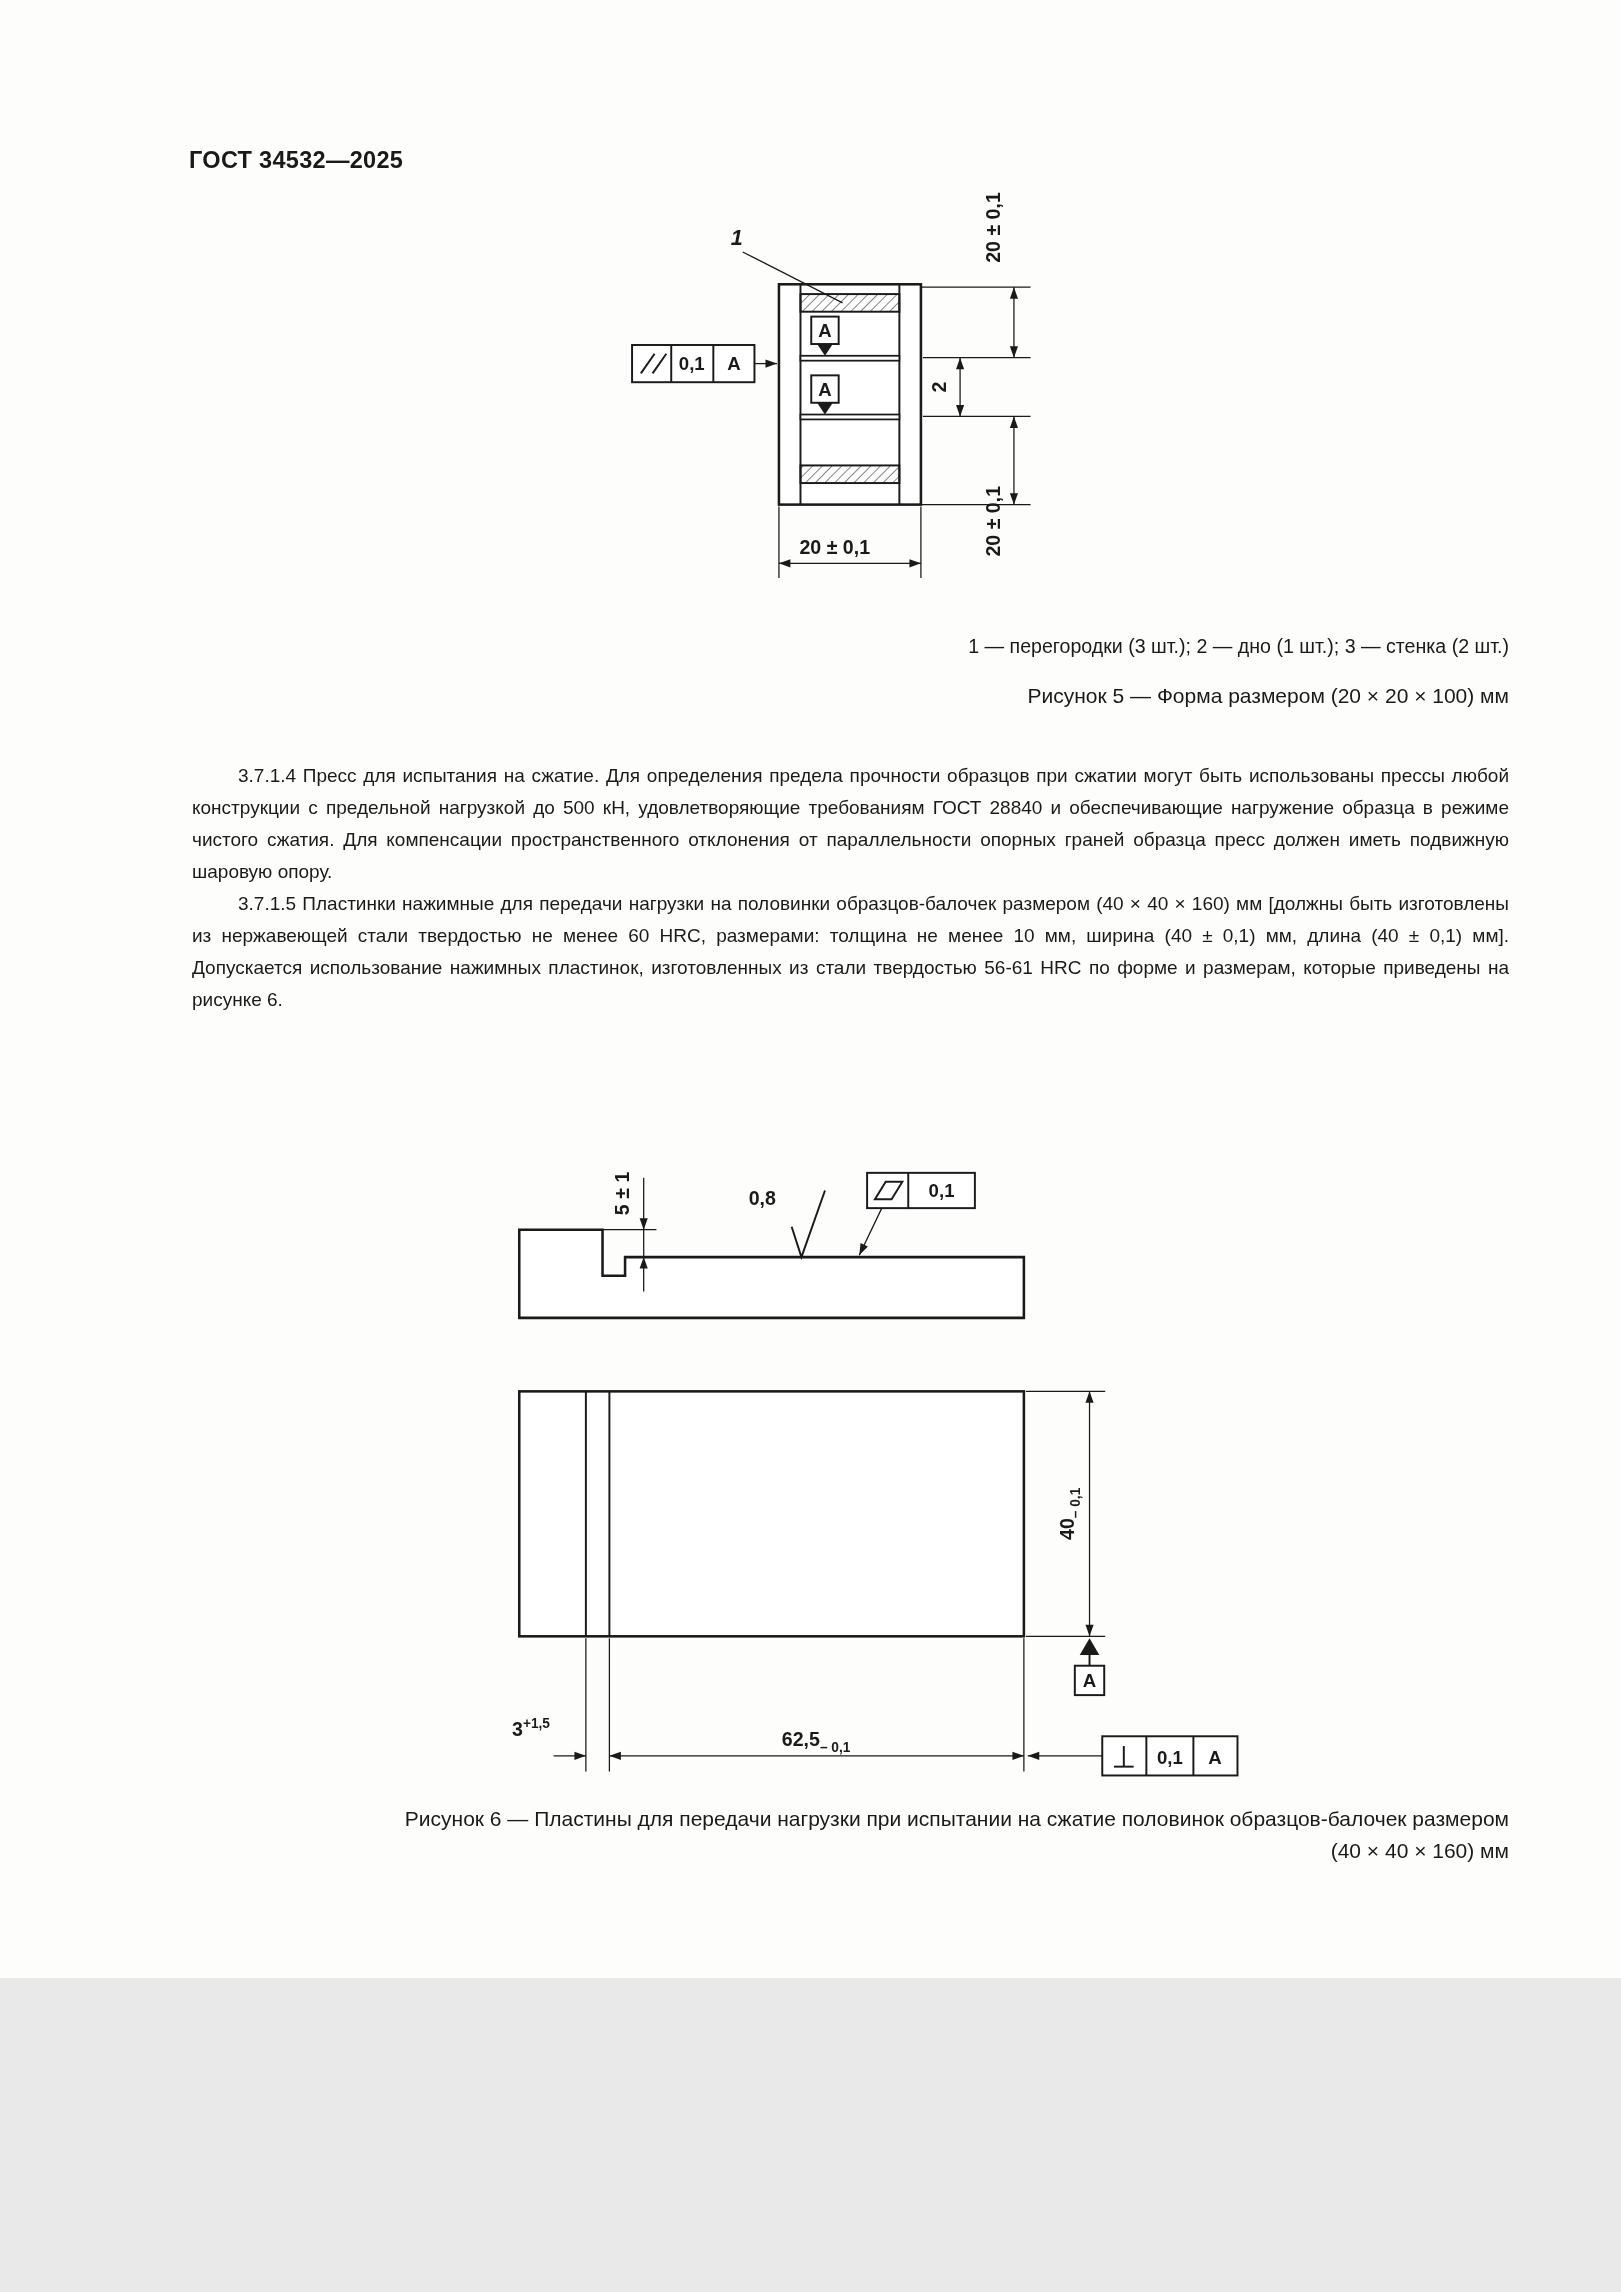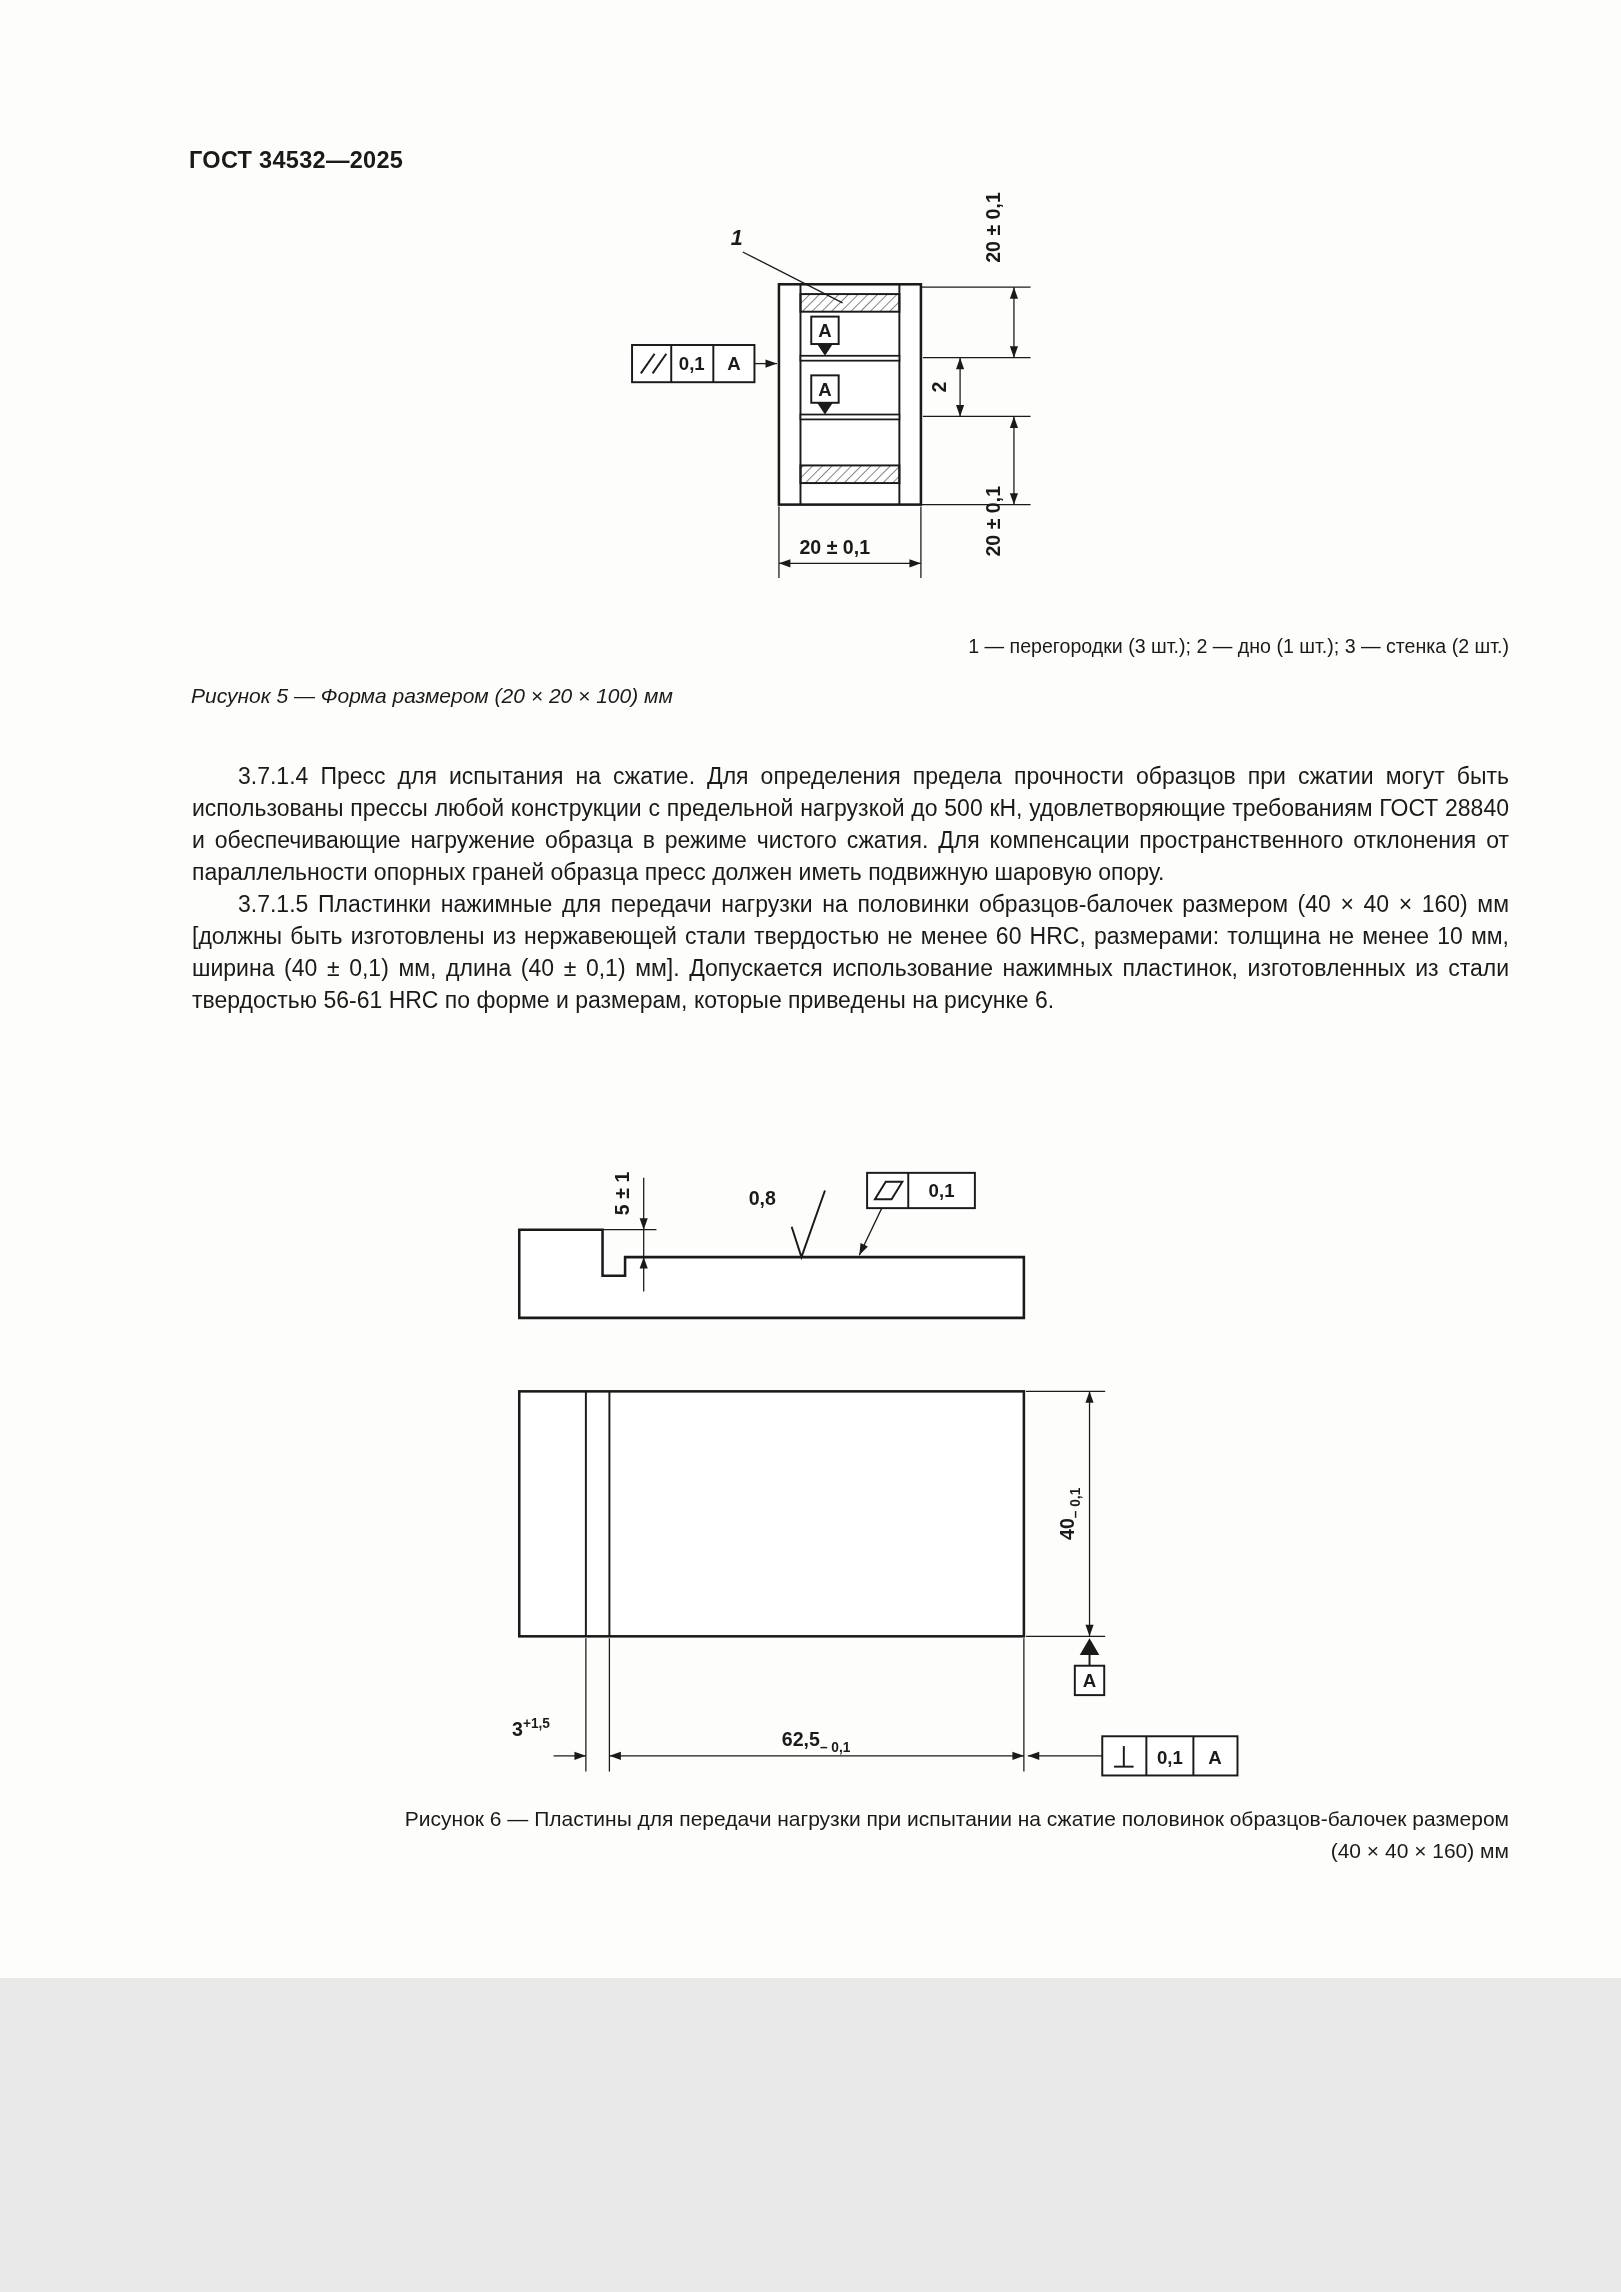--- a/index.html
+++ b/index.html
@@ -6,22 +6,22 @@
   html,body { background:#e9e9e9; }
   body { font-family:"Liberation Sans", sans-serif; }
   .page {
     position:relative; width:1621px; height:1978px;
     background:#fdfdfc; color:#1a1a1a; margin:0 auto; overflow:hidden;
   }
   .doc-header { position:absolute; left:189px; top:147px; font-size:23.5px; font-weight:bold; letter-spacing:0.3px; }
   .fig5-svg { position:absolute; left:568px; top:157px; }
   .fig6-svg { position:absolute; left:470px; top:1117px; }
   .legend5 { position:absolute; left:191px; top:635px; width:1318px; text-align:right; font-size:19.6px; }
-  .caption5 { position:absolute; left:191px; top:684px; width:1318px; text-align:left; font-size:21px;font-style:italic; }
-  .text-block { position:absolute; left:192px; top:760px; width:1317px; font-size:23px; line-height:32px; text-align:justify; }
+  .caption5 { position:absolute; left:191px; top:684px; width:1318px; text-align:right; font-size:21px; }
+  .text-block { position:absolute; left:192px; top:760px; width:1317px; font-size:19px; line-height:32px; text-align:justify; }
   .text-block p { text-indent:46px; }
   .caption6 { position:absolute; left:191px; top:1803px; width:1318px; text-align:right; font-size:21px; line-height:32px; }
   .final-par { position:absolute; left:192px; top:1898px; width:1317px; font-size:22.5px; line-height:32px; text-align:justify; text-indent:46px; }
   .page-num { position:absolute; left:193px; top:2066px; font-size:21.6px; }
   svg text { font-family:"Liberation Sans", sans-serif; fill:#1a1a1a; }
   .dim  { font-size:20px; font-weight:bold; }
   .dim-it { font-size:22px; font-weight:bold; font-style:italic; }
   .frame-txt { font-size:19px; font-weight:bold; }
   .tol  { font-size:14px; font-weight:bold; }
   .outline { fill:#ffffff; stroke:#1a1a1a; stroke-width:2.6; }

